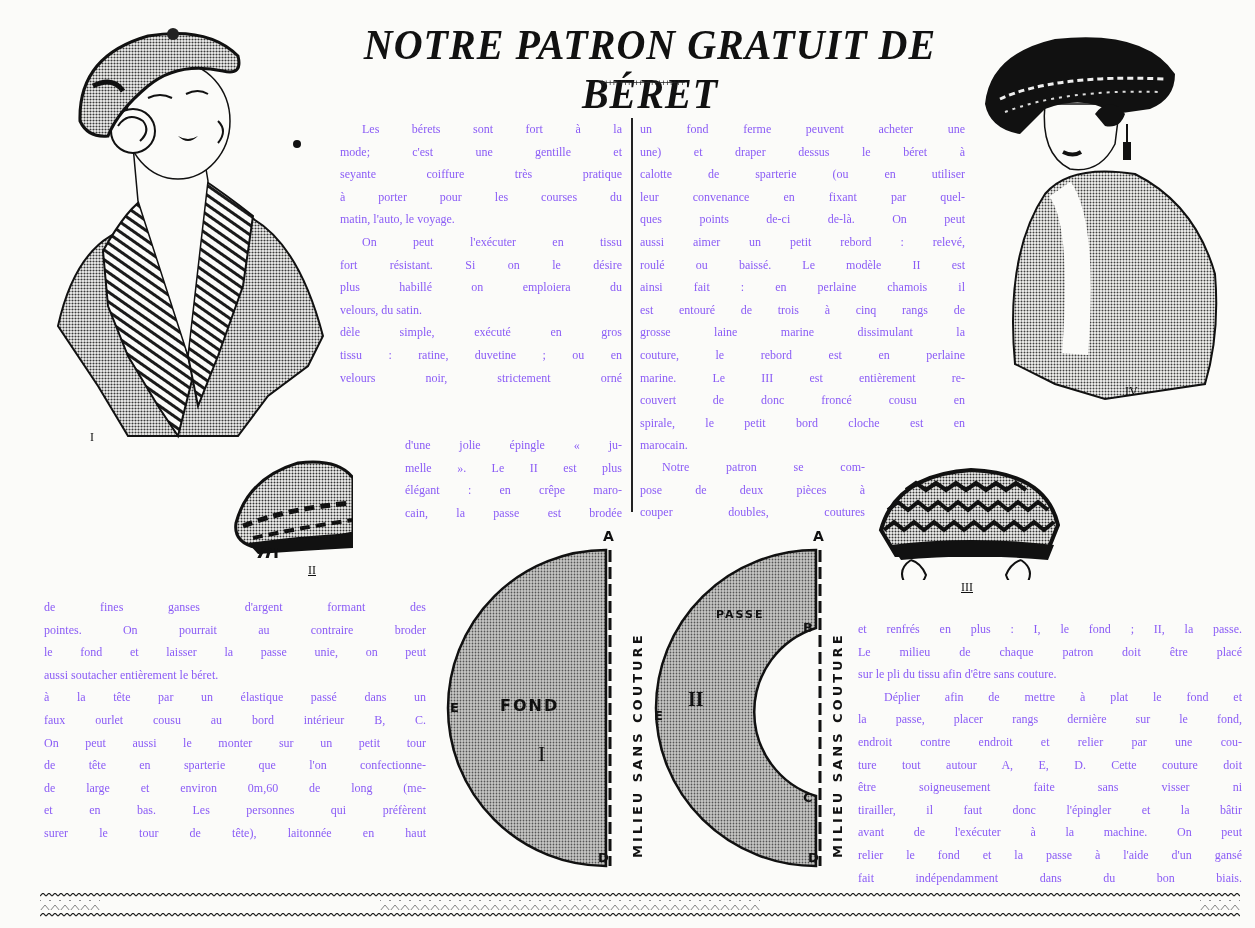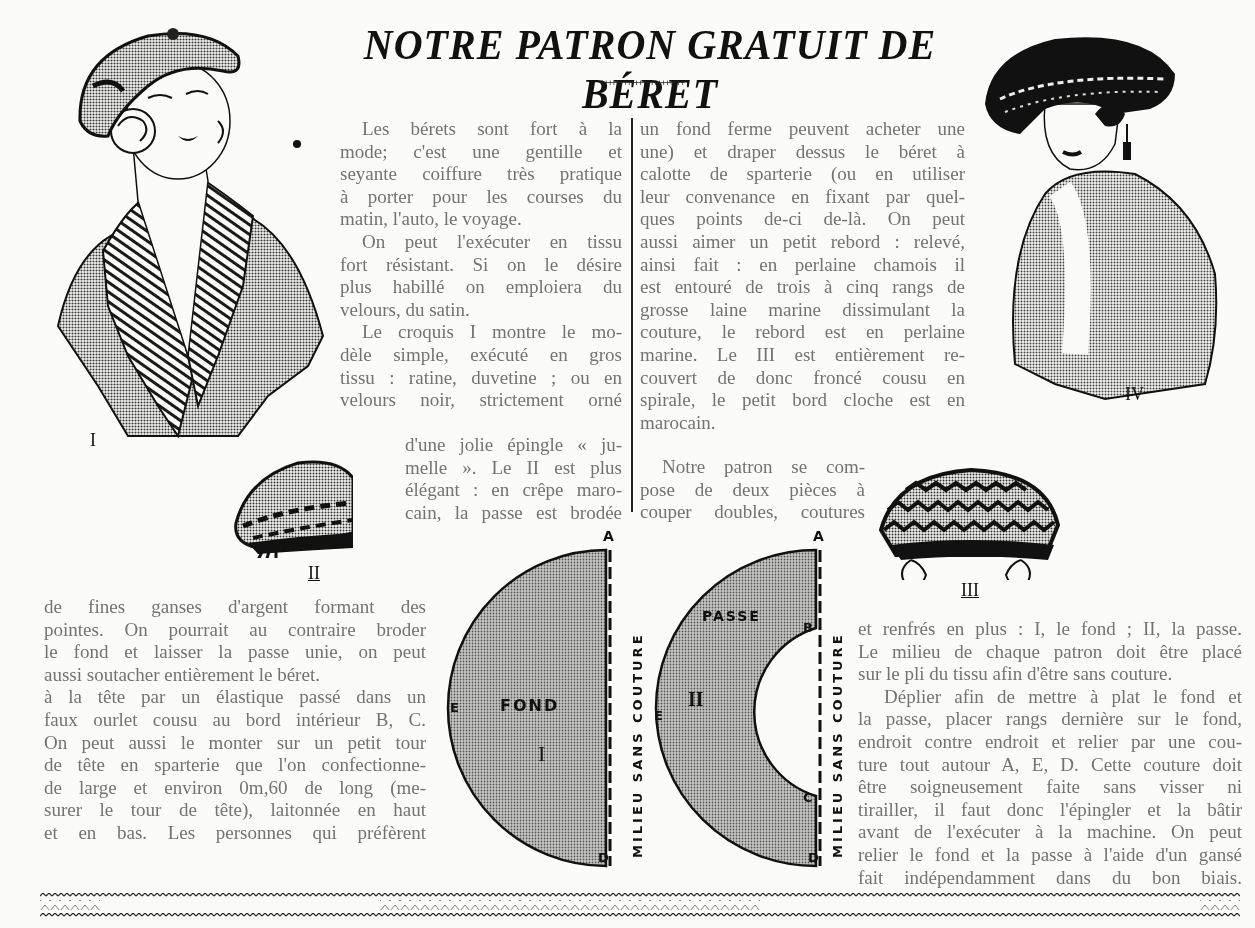--- a/index.html
+++ b/index.html
@@ -15,27 +15,27 @@
     font-weight:bold; font-style:italic; font-size:40px; letter-spacing:1px;
     color:#111; transform:scaleY(1.05);
   }
   .ornament {
     left:582px; top:79px; width:120px; height:8px;
     font-family:"DejaVu Sans Mono",monospace; font-size:8px; line-height:8px;
     text-align:center; color:#222; letter-spacing:-1px; overflow:hidden;
   }
   .col {
     font-family:"Liberation Serif","DejaVu Serif",serif;
-    font-size:19px; line-height:22.6px; text-align:justify;
-    color:#737373;
+    font-size:12px; line-height:22.6px; text-align:justify;
+    color:#8b5cf6;
   }
   .col .line { display:block; text-align:justify; text-align-last:justify; white-space:nowrap; }
   .col .last { text-align-last:left; }
   .divider { left:631px; top:118px; width:2px; height:394px; background:#222; }
-  .fig-label { font-family:"Liberation Serif",serif; font-size:18px; color:#111; }
+  .fig-label { font-family:"Liberation Serif",serif; font-size:12px; color:#111; }
   .pattern-text {
     font-family:"DejaVu Sans",sans-serif; font-weight:bold; font-size:13px;
     letter-spacing:2px; color:#111;
   }
   .border-band { left:40px; top:893px; width:1200px; height:24px; }
   .speck { position:absolute; width:2px; height:2px; background:#555; border-radius:1px; }
 </style>
 </head>
 <body>
 
@@ -145,41 +145,41 @@
 <div class="abs col" style="left:340px; top:118px; width:282px;">
   <span class="line" style="padding-left:22px;">Les bérets sont fort à la</span>
   <span class="line">mode; c'est une gentille et</span>
   <span class="line">seyante coiffure très pratique</span>
   <span class="line">à porter pour les courses du</span>
   <span class="line last">matin, l'auto, le voyage.</span>
   <span class="line" style="padding-left:22px;">On peut l'exécuter en tissu</span>
   <span class="line">fort résistant. Si on le désire</span>
   <span class="line">plus habillé on emploiera du</span>
   <span class="line last">velours, du satin.</span>
-  <span class="line" style="padding-left:22px;">Le croquis I montre le mo-</span>
   <span class="line">dèle simple, exécuté en gros</span>
   <span class="line">tissu : ratine, duvetine ; ou en</span>
   <span class="line">velours noir, strictement orné</span>
 </div>
 <div class="abs col" style="left:405px; top:434px; width:217px;">
   <span class="line">d'une jolie épingle « ju-</span>
   <span class="line">melle ». Le II est plus</span>
   <span class="line">élégant : en crêpe maro-</span>
   <span class="line">cain, la passe est brodée</span>
 </div>
 
 <div class="abs divider"></div>
 
 <div class="abs col" style="left:640px; top:118px; width:325px;">
   <span class="line">un fond ferme peuvent acheter une</span>
   <span class="line">une) et draper dessus le béret à</span>
   <span class="line">calotte de sparterie (ou en utiliser</span>
   <span class="line">leur convenance en fixant par quel-</span>
   <span class="line">ques points de-ci de-là. On peut</span>
   <span class="line">aussi aimer un petit rebord : relevé,</span>
+  <span class="line">roulé ou baissé. Le modèle II est</span>
   <span class="line">ainsi fait : en perlaine chamois il</span>
   <span class="line">est entouré de trois à cinq rangs de</span>
   <span class="line">grosse laine marine dissimulant la</span>
   <span class="line">couture, le rebord est en perlaine</span>
   <span class="line">marine. Le III est entièrement re-</span>
   <span class="line">couvert de donc froncé cousu en</span>
   <span class="line">spirale, le petit bord cloche est en</span>
   <span class="line last">marocain.</span>
 </div>
 <div class="abs col" style="left:640px; top:456px; width:225px;">
@@ -216,37 +216,37 @@
       </pattern>
     </defs>
     <path d="M168 22 A160 158 0 0 0 168 338 L168 268 A88 88 0 0 1 168 100 Z" fill="url(#ht6)" stroke="#111" stroke-width="2.5"></path>
     <line x1="172" y1="22" x2="172" y2="338" stroke="#111" stroke-width="3" stroke-dasharray="12 5"></line>
   </svg>
   <div class="abs pattern-text" style="left:165px; top:0px; font-size:14px;">A</div>
   <div class="abs pattern-text" style="left:155px; top:92px;">B</div>
   <div class="abs pattern-text" style="left:155px; top:262px;">C</div>
   <div class="abs pattern-text" style="left:6px; top:180px;">E</div>
   <div class="abs pattern-text" style="left:160px; top:322px;">D</div>
-  <div class="abs pattern-text" style="left:54px; top:80px; font-size:14px;">PASSE</div>
+  <div class="abs pattern-text" style="left:68px; top:80px; font-size:11px;">PASSE</div>
   <div class="abs fig-label" style="left:40px; top:160px; font-size:20px; font-weight:bold;">II</div>
   <div class="abs pattern-text" style="left:182px; top:330px; transform-origin:0 0; transform:rotate(-90deg); white-space:nowrap; font-size:13px; letter-spacing:3px;">MILIEU SANS COUTURE</div>
 </div>
 
 <div class="abs col" style="left:44px; top:596px; width:382px;">
   <span class="line">de fines ganses d'argent formant des</span>
   <span class="line">pointes. On pourrait au contraire broder</span>
   <span class="line">le fond et laisser la passe unie, on peut</span>
   <span class="line last">aussi soutacher entièrement le béret.</span>
   <span class="line">à la tête par un élastique passé dans un</span>
   <span class="line">faux ourlet cousu au bord intérieur B, C.</span>
   <span class="line">On peut aussi le monter sur un petit tour</span>
   <span class="line">de tête en sparterie que l'on confectionne-</span>
   <span class="line">de large et environ 0m,60 de long (me-</span>
+  <span class="line">et en bas. Les personnes qui préfèrent</span>
   <span class="line">surer le tour de tête), laitonnée en haut</span>
-  <span class="line">et en bas. Les personnes qui préfèrent</span>
 </div>
 
 <div class="abs col" style="left:858px; top:618px; width:384px;">
   <span class="line">et renfrés en plus : I, le fond ; II, la passe.</span>
   <span class="line">Le milieu de chaque patron doit être placé</span>
   <span class="line last">sur le pli du tissu afin d'être sans couture.</span>
   <span class="line" style="padding-left:26px;">Déplier afin de mettre à plat le fond et</span>
   <span class="line">la passe, placer rangs dernière sur le fond,</span>
   <span class="line">endroit contre endroit et relier par une cou-</span>
   <span class="line">ture tout autour A, E, D. Cette couture doit</span>

